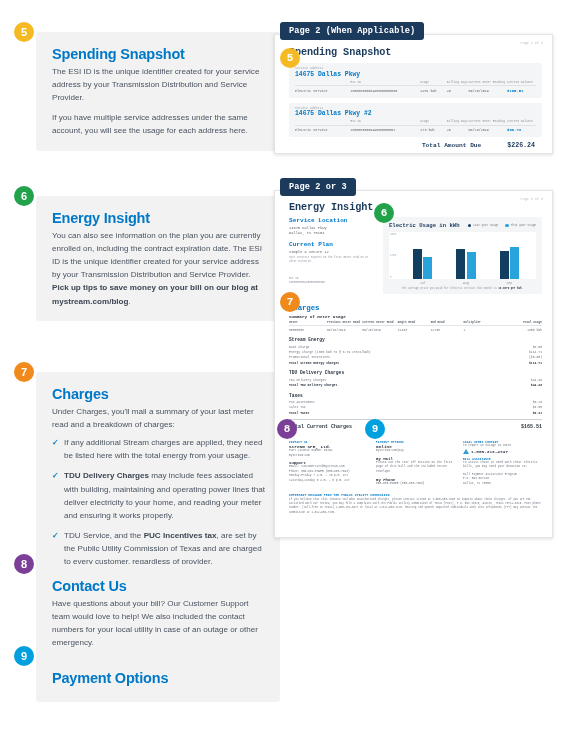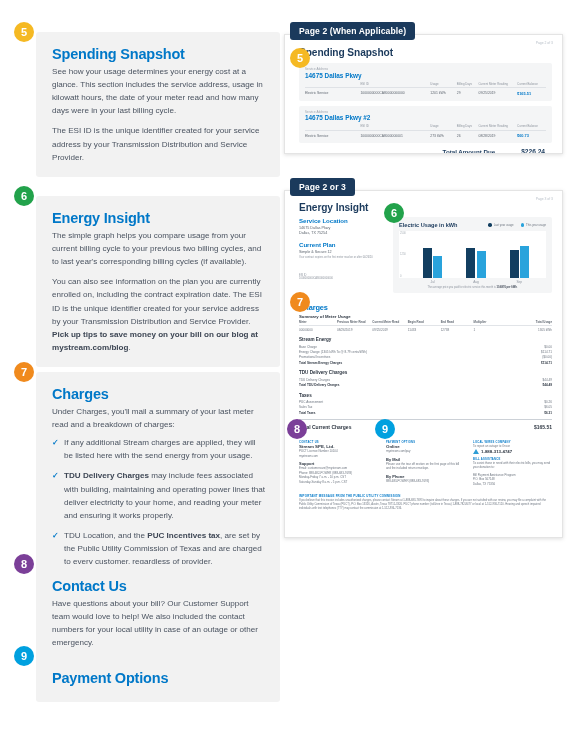--- a/index.html
+++ b/index.html
@@ -43,21 +43,21 @@
     margin-bottom: 7px;
   }
   .check-item:last-child { margin-bottom: 0; }
   .check-mark {
     position: absolute; left: 0; top: 1px;
     color: #0078c8; font-size: 8px; font-weight: bold;
   }
   .check-item b { font-weight: bold; color: #3d4654; }
 
   
-  .right-col { position: absolute; left: 280px; top: 0; width: 287px; height: 744px; }
+  .right-col { position: absolute; left: 270px; top: 0; width: 287px; height: 744px; font-family: Liberation Mono, monospace; }
 
   .tab-badge {
     position: absolute; background: #1b3a5c; color: #fff;
     font-size: 8.6px; font-weight: bold; letter-spacing: 0.1px;
     padding: 4px 9px; border-radius: 3px; z-index: 6;
     white-space: nowrap;
   }
 
   .bill-sheet {
     position: absolute; background: #ffffff;
@@ -162,51 +162,50 @@
 <body>
 
 <div class="page">
 
   <div class="left-col">
 
     <div class="guide-block" style="top:32px;">
       <div class="badge" style="background:#F5B923;">5</div>
       <div class="guide-card">
         <div class="guide-title">Spending Snapshot</div>
-        <div class="guide-p">See how your usage determines your energy cost at a glance. This section includes the service address, usage in kilowatt hours, the date of your meter read and how many days were in your last billing cycle.</div>
         <div class="guide-p">The ESI ID is the unique identifier created for your service address by your Transmission Distribution and Service Provider.</div>
+        <div class="guide-p">If you have multiple service addresses under the same account, you will see the usage for each address here.</div>
       </div>
     </div>
 
     <div class="guide-block" style="top:196px;">
       <div class="badge" style="background:#22A24B;">6</div>
       <div class="guide-card">
         <div class="guide-title">Energy Insight</div>
-        <div class="guide-p">The simple graph helps you compare usage from your current billing cycle to your previous two billing cycles, and to last year's corresponding billing cycles (if available).</div>
         <div class="guide-p"><span>You can also see information on the plan you are currently enrolled on, including the contract expiration date. The ESI ID is the unique identifier created for your service address by your Transmission Distribution and Service Provider. </span><b>Pick up tips to save money on your bill on our blog at mystream.com/blog</b><span>.</span></div>
       </div>
     </div>
 
     <div class="guide-block" style="top:372px;">
       <div class="badge" style="background:#F08A1D;">7</div>
       <div class="guide-card">
         <div class="guide-title">Charges</div>
         <div class="guide-p" style="margin-bottom:5px;">Under Charges, you'll mail a summary of your last meter read and a breakdown of charges:</div>
 
         <div class="check-item">
           <span class="check-mark">✓</span>
-          <span>If any additional Stream charges are applied, they will be listed here with the send energy from your usage.</span>
+          <span>If any additional Stream charges are applied, they need be listed here with the total energy from your usage.</span>
         </div>
         <div class="check-item">
           <span class="check-mark">✓</span>
           <b>TDU Delivery Charges</b><span> may include fees associated with building, maintaining and operating power lines that deliver electricity to your home, and reading your meter and ensuring it works properly.</span>
         </div>
         <div class="check-item">
           <span class="check-mark">✓</span>
-          <span>TDU Location, and the </span><b>PUC Incentives tax</b><span>, are set by the Public Utility Commission of Texas and are charged to every customer, regardless of provider.</span>
+          <span>TDU Service, and the </span><b>PUC Incentives tax</b><span>, are set by the Public Utility Commission of Texas and are charged to every customer, regardless of provider.</span>
         </div>
       </div>
     </div>
 
     <div class="guide-block" style="top:564px;">
       <div class="badge" style="background:#7B3F98;">8</div>
       <div class="guide-card">
         <div class="guide-title">Contact Us</div>
         <div class="guide-p">Have questions about your bill? Our Customer Support team would love to help! We also included the contact numbers for your local utility in case of an outage or other emergency.</div>
       </div>

